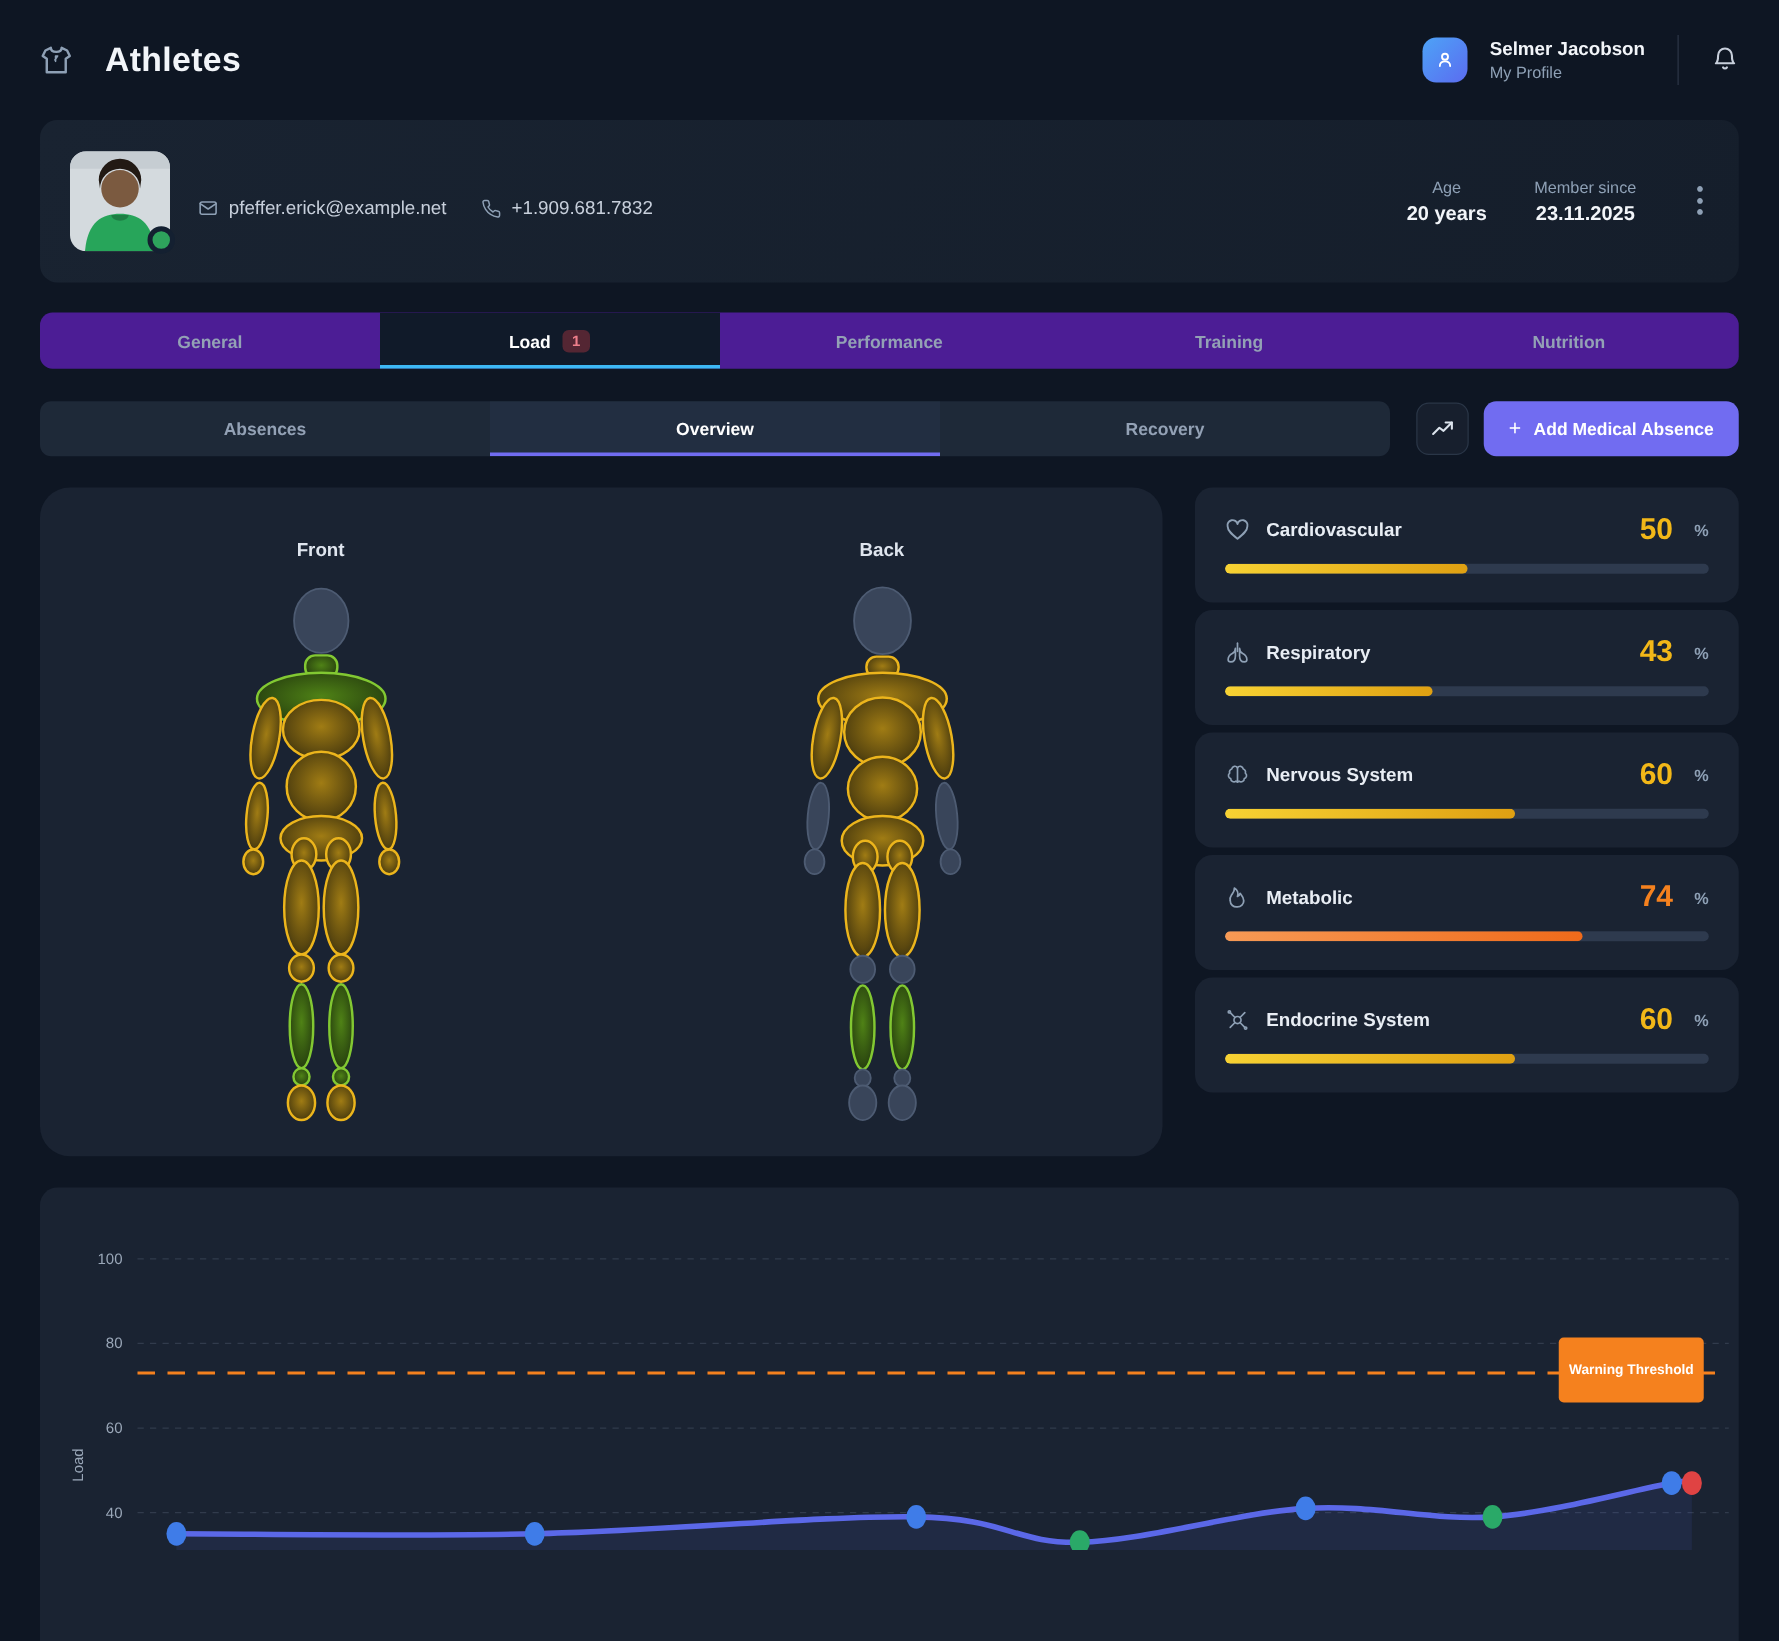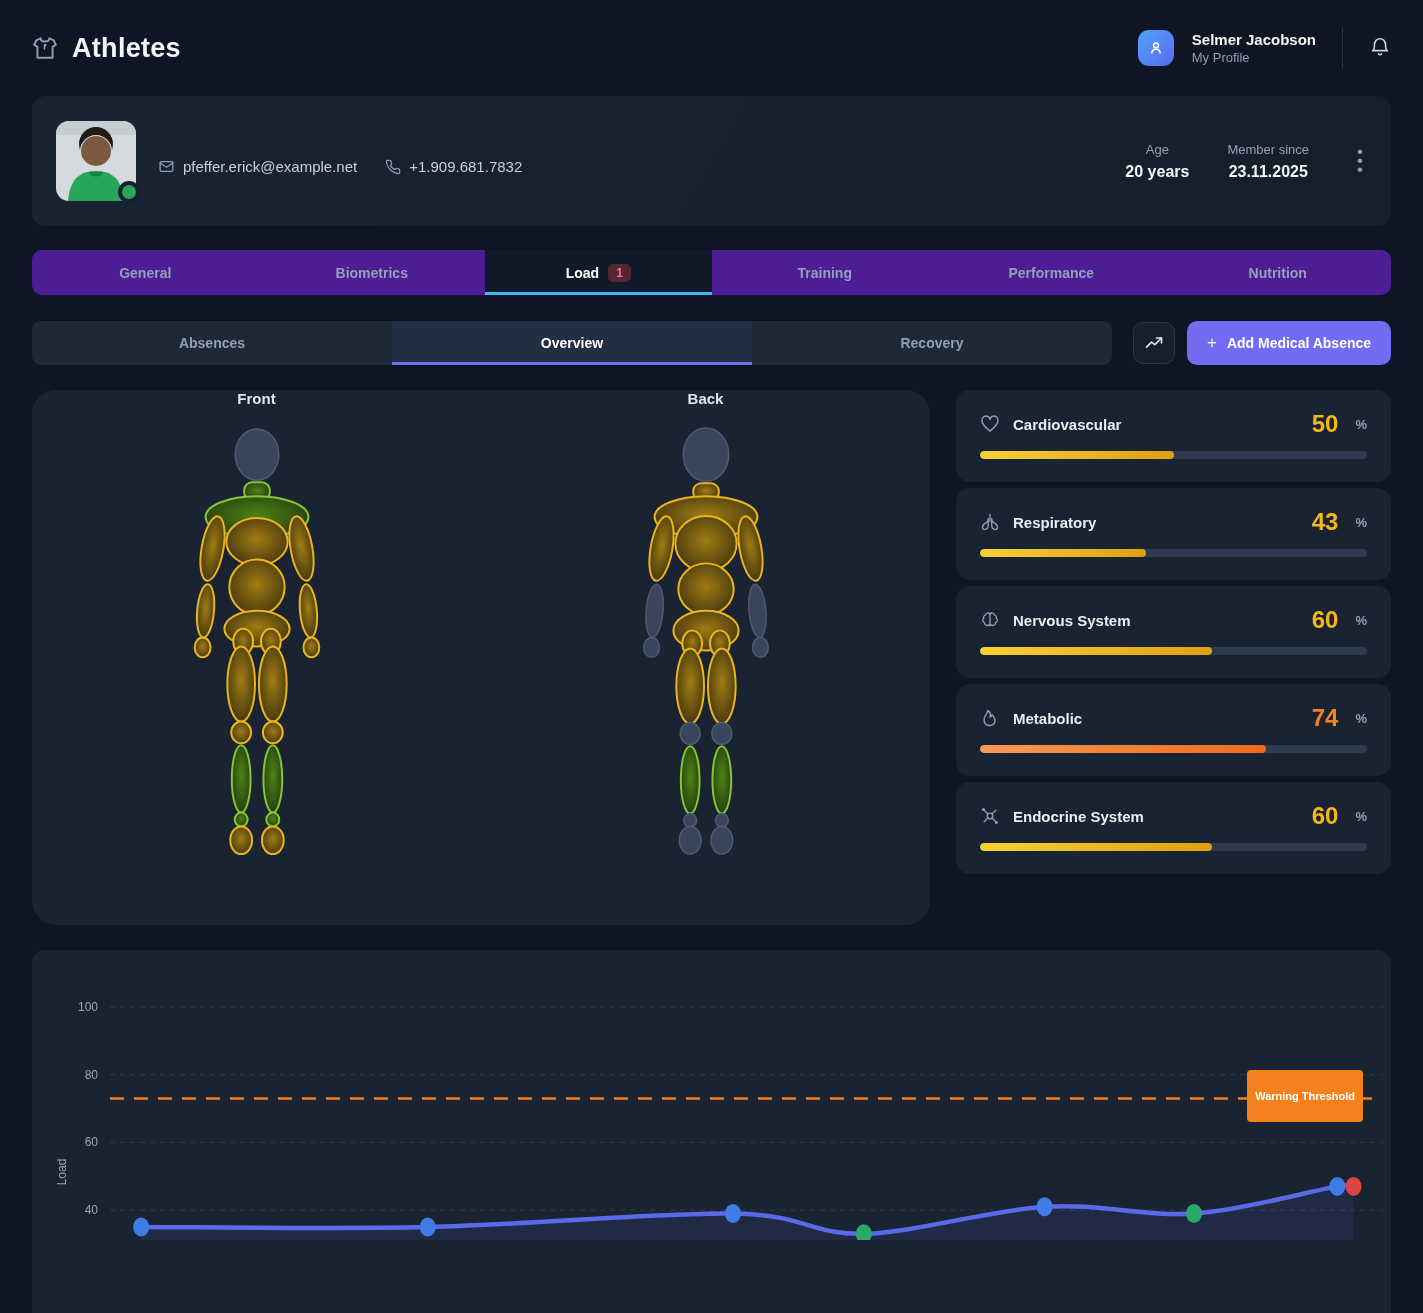--- a/index.html
+++ b/index.html
@@ -8,21 +8,21 @@
     background:#0e1623;
     font-family:"Liberation Sans", sans-serif;
     color:#f2f5f9;
   }
   .page { padding:0 32px; }
 
   
   .topbar { height:96px; display:flex; align-items:center; justify-content:space-between; }
   .brand { display:flex; align-items:center; gap:14px; }
   .brand svg { stroke:#8ea0b5; }
-  .brand h1 { font-size:27px; font-weight:700; letter-spacing:.3px; }
+  .brand h1 { font-size:27px; font-weight:700; letter-spacing:.3px;margin-left:12px; }
   .userbox { display:flex; align-items:center; gap:18px; }
   .avatar-sq {
     width:36px; height:36px; border-radius:11px;
     background:linear-gradient(135deg,#4da3f7,#5b6cf0);
     display:flex; align-items:center; justify-content:center;
   }
   .user-meta .nm { font-size:15px; font-weight:700; }
   .user-meta .rl { font-size:13px; color:#8ea0b5; margin-top:2px; }
   .vdiv { width:1px; height:40px; background:#2b3546; margin:0 8px; }
   .bell-btn { background:none; border:none; cursor:pointer; }
@@ -94,21 +94,21 @@
     margin-left:12px; height:44px; flex:1; border:none; border-radius:10px;
     background:var(--purple); color:#fff; font-size:14px; font-weight:700; font-family:inherit;
     display:flex; align-items:center; justify-content:center; gap:10px; cursor:pointer;
   }
   .add-btn .plus { font-size:17px; font-weight:400; }
 
   
   .content { margin-top:25px; display:flex; gap:26px; }
   .body-panel {
     width:898px; height:535px; background:#1a2332; border-radius:24px;
-    display:flex; 
+    display:flex; padding-top:42px;
   }
   .fig-col { width:50%; display:flex; flex-direction:column; align-items:center; }
   .fig-col .fig-label { font-size:15px; font-weight:700; color:#dfe5ee; margin-bottom:14px; }
 
   .sys-col { width:435px; display:flex; flex-direction:column; gap:6px; }
   .sys-card { background:#1a2332; border-radius:14px; height:92px; padding:20px 24px 0; }
   .sys-top { display:flex; align-items:center; gap:13px; }
   .sys-top svg { stroke:#8ea0b5; flex:0 0 auto; }
   .sys-label { font-size:15px; font-weight:700; color:#e8edf4; flex:1; }
   .sys-val { font-size:24px; font-weight:700; }
@@ -244,32 +244,29 @@
           <span>•</span>
           <span>•</span>
         </button>
     </div>
   </section>
 
   <nav class="tabbar">
     <button class="tab">
         <span>General</span>
       </button>
-    <button class="tab">
-        <span>Biometrics</span>
-      </button>
     <button class="tab active">
       <span>Load</span>
       <span class="tab-badge">1</span>
     </button>
     <button class="tab">
-        <span>Training</span>
+        <span>Performance</span>
       </button>
     <button class="tab">
-        <span>Performance</span>
+        <span>Training</span>
       </button>
     <button class="tab">
         <span>Nutrition</span>
       </button>
   </nav>
 
   <div class="subrow">
     <div class="subtabs">
       <button class="subtab">
           <span>Absences</span>

